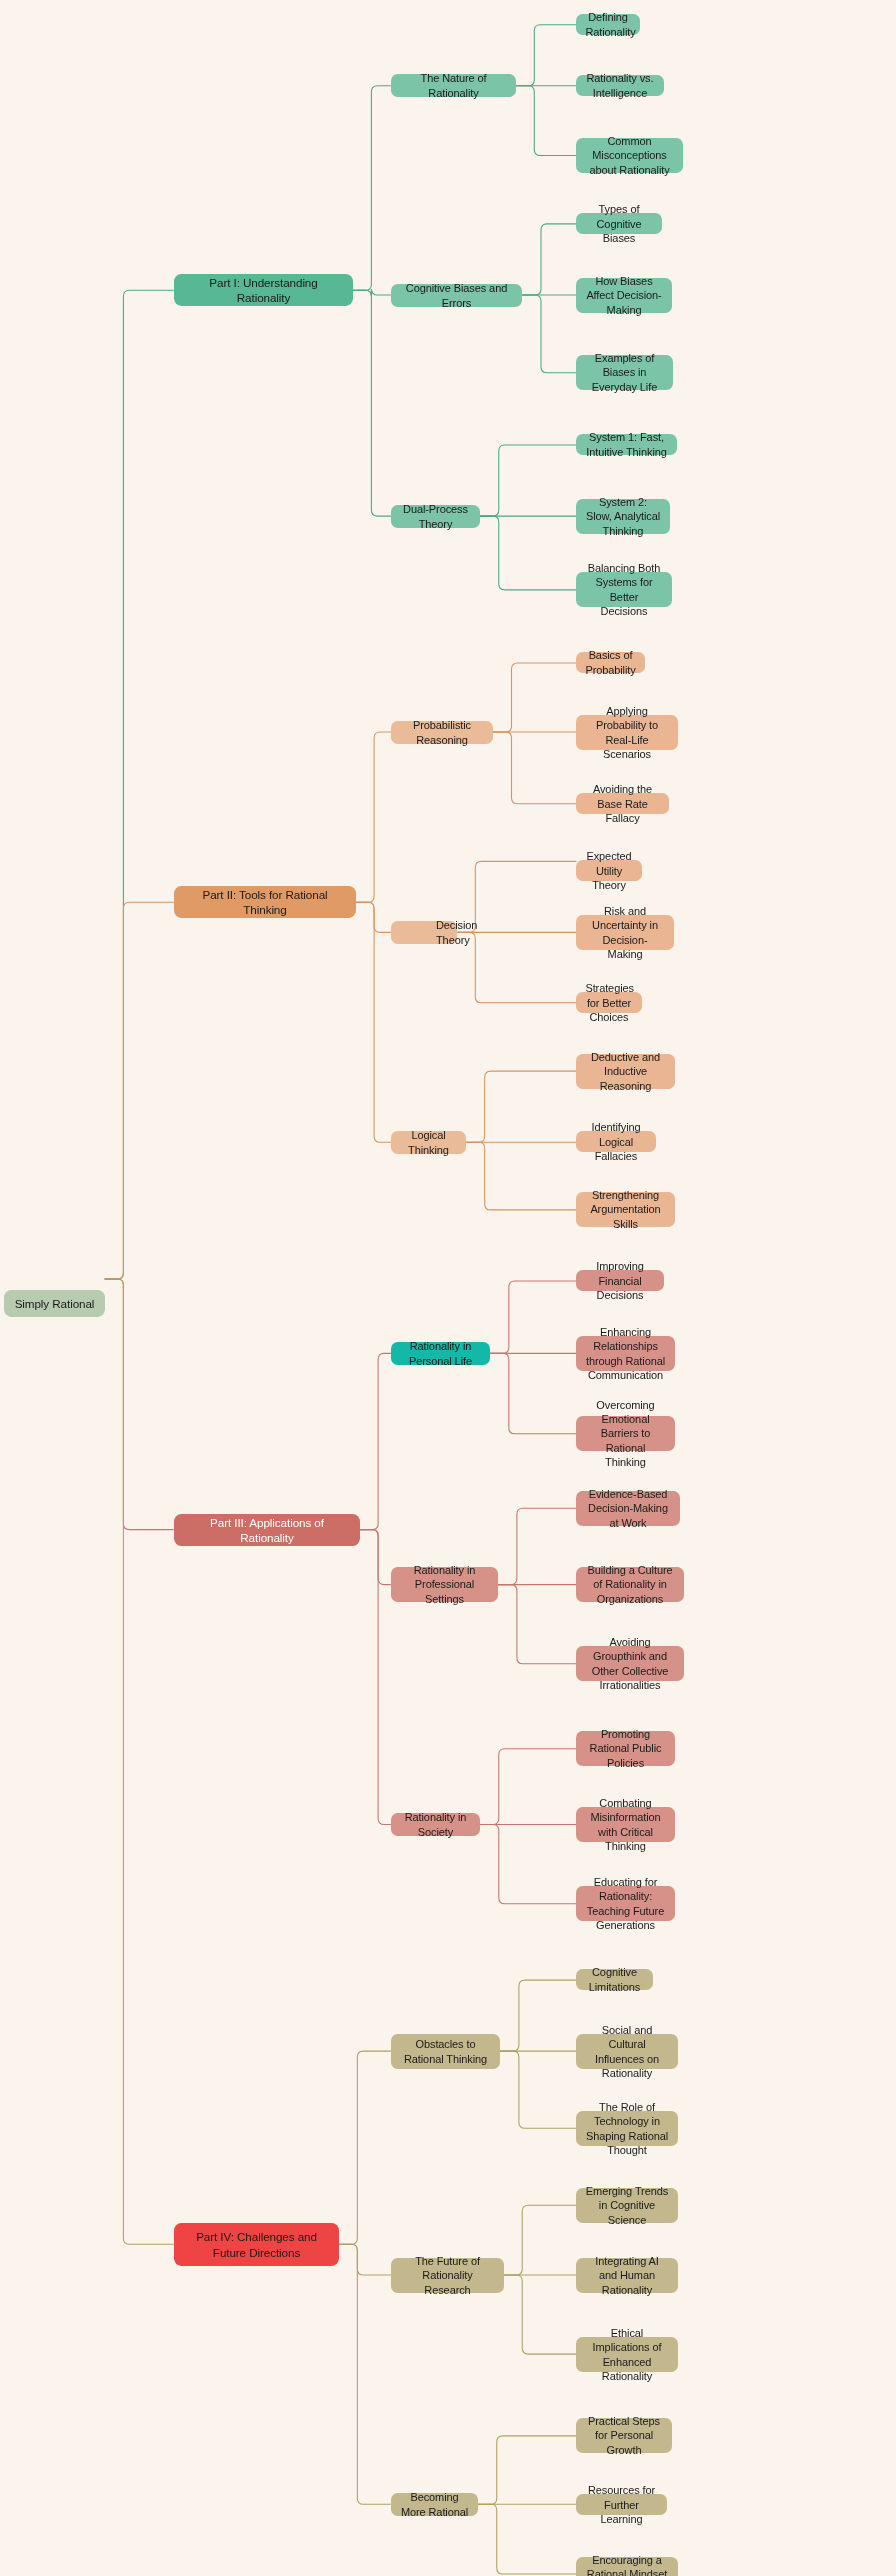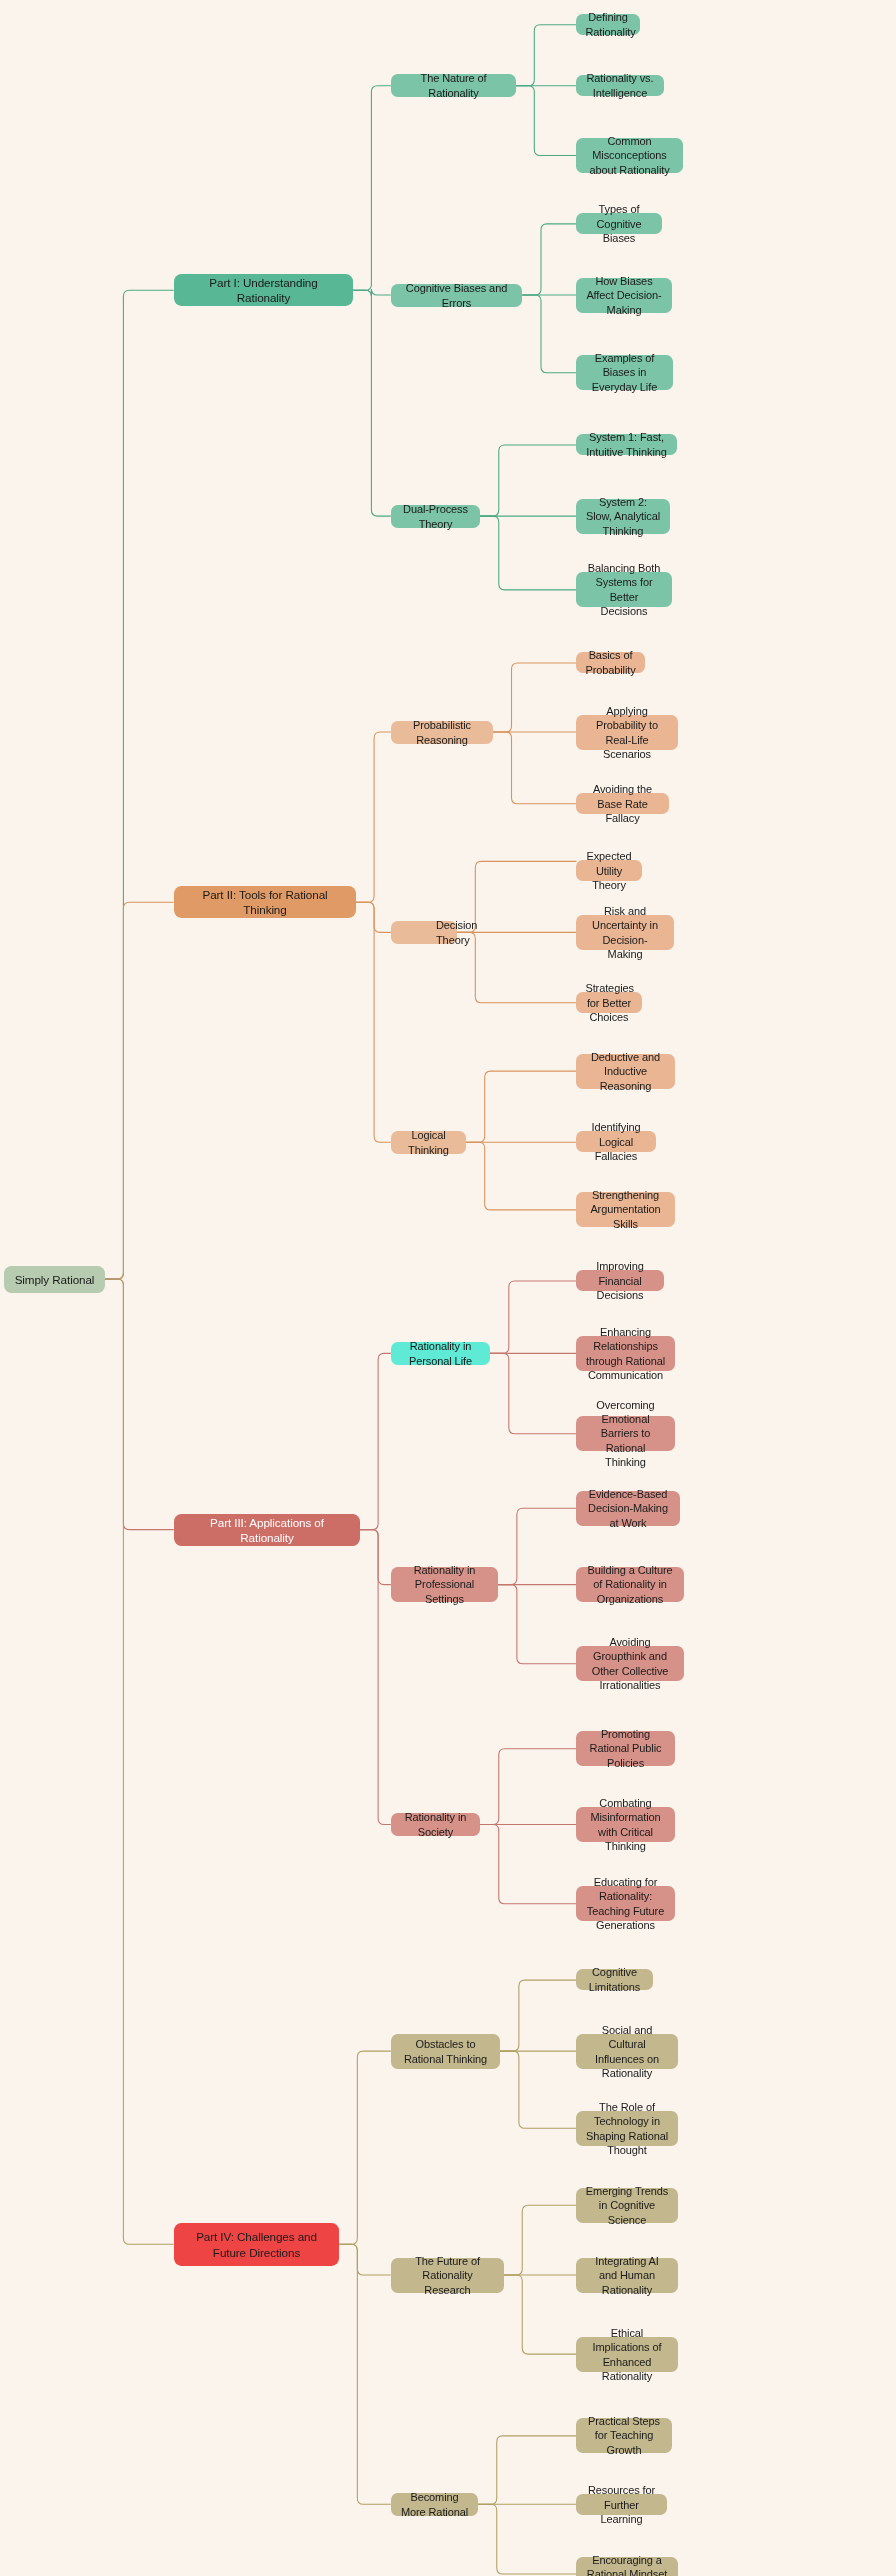--- a/index.html
+++ b/index.html
@@ -36,21 +36,21 @@
     color: #1b1b1b;
     line-height: 1.30;
     padding: 4px 9.4px;
     font-weight: 400;
     letter-spacing: -0.1px;
     -webkit-font-smoothing: antialiased;
   }
   .node span { display: block; width: 100%; }
 
   
-  .lvl-root  { font-size: 11.7px; border-radius: 7.4px; }
+  .lvl-root  { font-size: 11.7px; border-radius: 7.4px; margin-top: 24px; }
   .lvl-1     { font-size: 11.7px; border-radius: 7.4px; }
   .lvl-2     { font-size: 11px; border-radius: 6.7px; }
   .lvl-3     { font-size: 11px; border-radius: 6.7px; }
 </style>
 </head>
 <body>
 
 <div id="mindmap-root">
   <svg id="connector-layer" viewBox="0 0 1338 3843" xmlns="http://www.w3.org/2000/svg">
       <path d="M 156 1908 L 175 1908 Q 184 1908 184 1899 L 184 442 Q 184 433 193 433 L 259 433" fill="none" stroke="#4da882" stroke-width="1.6"></path>
@@ -184,21 +184,21 @@
       </div>
       <div class="node lvl-3" style="left: 576px; top: 1131px; width: 80px; height: 21.4px; background: rgb(233, 181, 147);">
         <span>Identifying Logical Fallacies</span>
       </div>
       <div class="node lvl-3" style="left: 576px; top: 1192px; width: 99px; height: 35px; background: rgb(233, 181, 147);">
         <span>Strengthening Argumentation Skills</span>
       </div>
       <div class="node lvl-1" style="left: 174px; top: 1514px; width: 186px; height: 32px; background: rgb(204, 109, 102); color: rgb(255, 255, 255);">
         <span>Part III: Applications of Rationality</span>
       </div>
-      <div class="node lvl-2" style="left: 391px; top: 1342px; width: 99px; height: 23px; background: #5eead4;">
+      <div class="node lvl-2" style="left: 391px; top: 1342px; width: 99px; height: 23px; background: #14b8a6;">
         <span>Rationality in Personal Life</span>
       </div>
       <div class="node lvl-3" style="left: 576px; top: 1270px; width: 88px; height: 21.4px; background: rgb(214, 146, 137);">
         <span>Improving Financial Decisions</span>
       </div>
       <div class="node lvl-3" style="left: 576px; top: 1336px; width: 99px; height: 35px; background: rgb(214, 146, 137);">
         <span>Enhancing Relationships through Rational Communication</span>
       </div>
       <div class="node lvl-3" style="left: 576px; top: 1416px; width: 99px; height: 35px; background: rgb(214, 146, 137);">
         <span>Overcoming Emotional Barriers to Rational Thinking</span>
@@ -251,21 +251,21 @@
       <div class="node lvl-3" style="left: 576px; top: 2258px; width: 102px; height: 35px; background: rgb(194, 183, 141);">
         <span>Integrating AI and Human Rationality</span>
       </div>
       <div class="node lvl-3" style="left: 576px; top: 2337px; width: 102px; height: 35px; background: rgb(194, 183, 141);">
         <span>Ethical Implications of Enhanced Rationality</span>
       </div>
       <div class="node lvl-2" style="left: 391px; top: 2493px; width: 87px; height: 23px; background: rgb(194, 183, 141);">
         <span>Becoming More Rational</span>
       </div>
       <div class="node lvl-3" style="left: 576px; top: 2418px; width: 96px; height: 35px; background: rgb(194, 183, 141);">
-        <span>Practical Steps for Teaching Growth</span>
+        <span>Practical Steps for Personal Growth</span>
       </div>
       <div class="node lvl-3" style="left: 576px; top: 2494px; width: 91px; height: 21.4px; background: rgb(194, 183, 141);">
         <span>Resources for Further Learning</span>
       </div>
       <div class="node lvl-3" style="left: 576px; top: 2557px; width: 102px; height: 35px; background: rgb(194, 183, 141);">
         <span>Encouraging a Rational Mindset in Others</span>
       </div>
     </div>
 </div>
 

